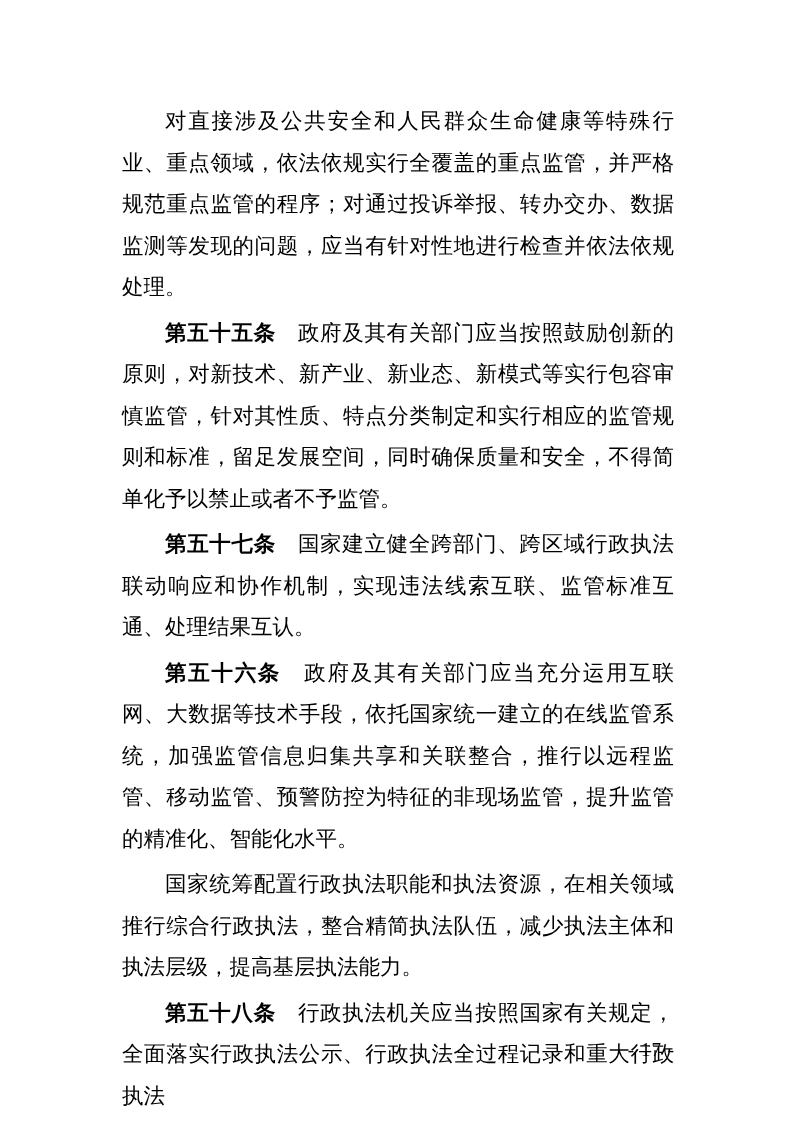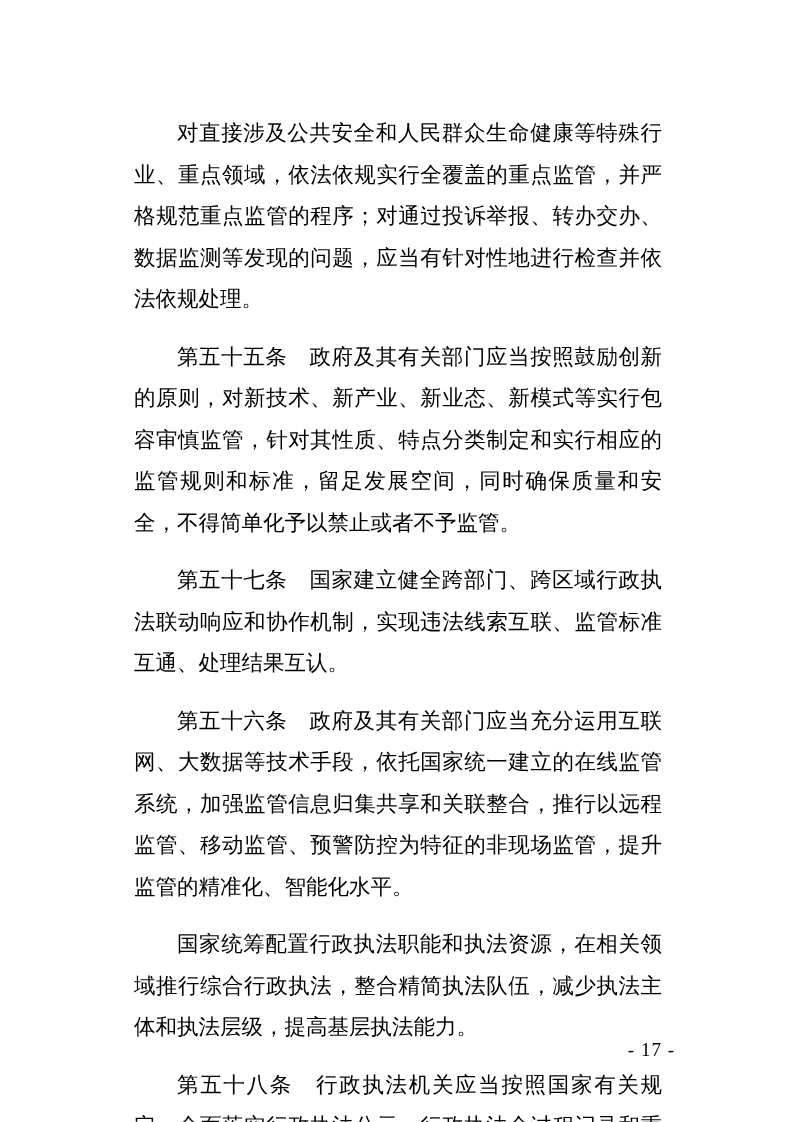--- a/index.html
+++ b/index.html
@@ -18,27 +18,27 @@
     overflow: hidden;
     font-family: "Liberation Serif", serif;
   }
   .doc-body {
     font-size: 21.5px;
     line-height: 41.5px;
     text-align: justify;
     color: #000000;
   }
   p.para {
-    margin: 16px;
+    margin: 4px;
     padding: 0;
     text-indent: 2em;
     word-break: break-all;
   }
   .article-heading {
-    font-weight: 400;
+    font-weight: 700;
     font-family: "Liberation Sans", sans-serif;
   }
   .page-number {
     position: absolute;
     top: 1040px;
     right: 118px;
     font-size: 19px;
     line-height: 20px;
     letter-spacing: 1px;
     color: #000000;

